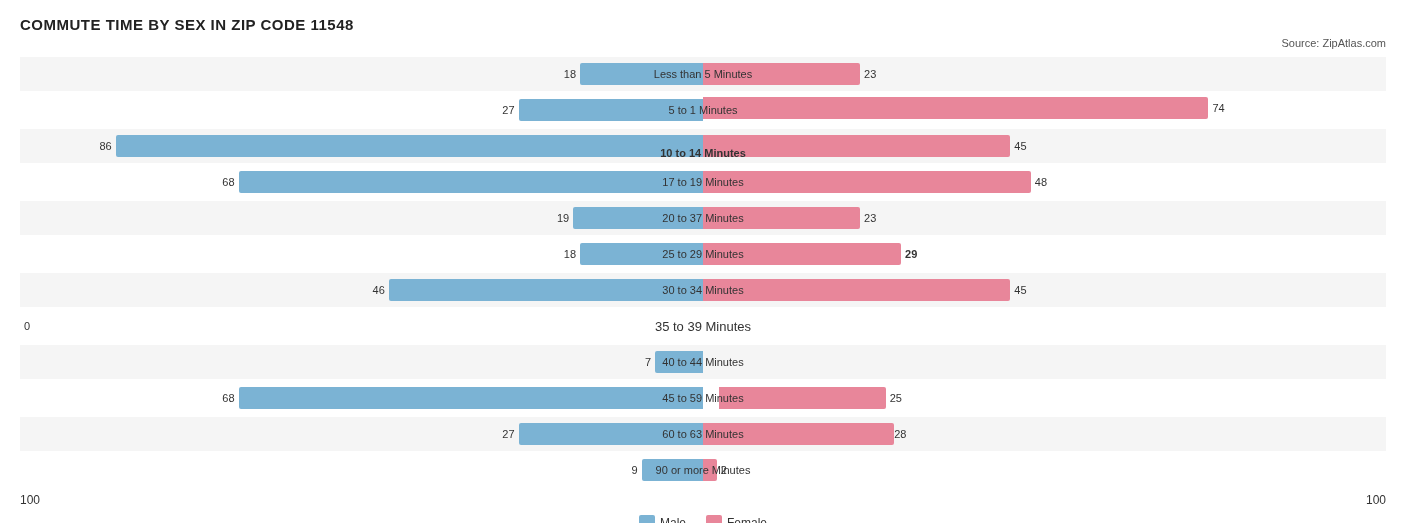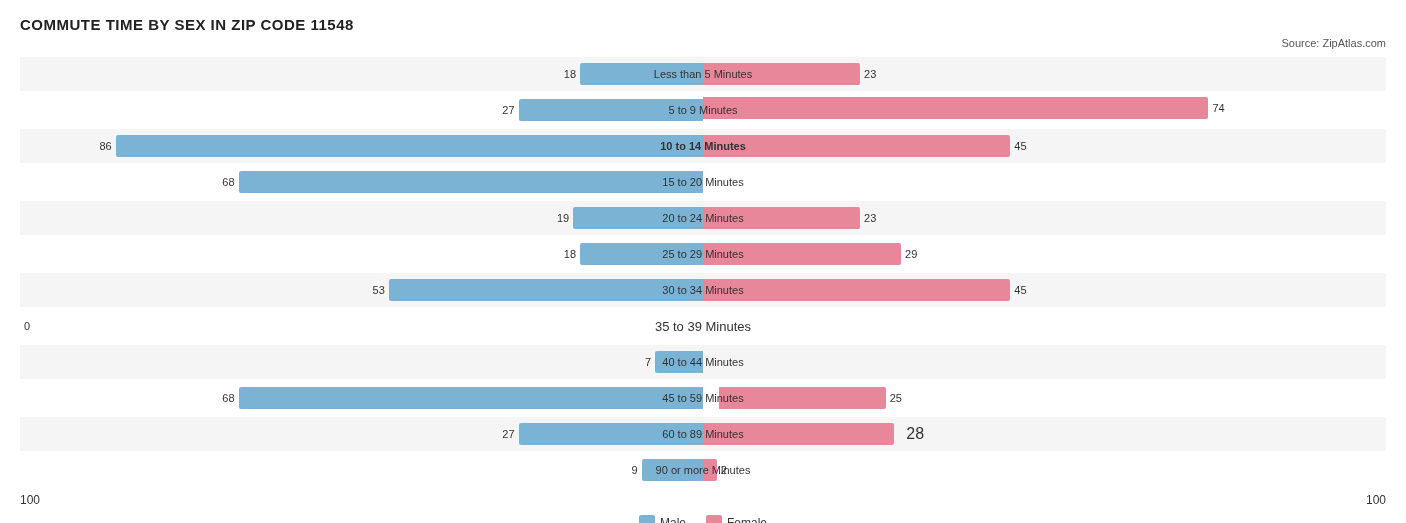--- a/index.html
+++ b/index.html
@@ -107,32 +107,32 @@
       <div class="bar-row" style="position: relative;">
     <div style="display:flex;align-items:center;width:100%;height:26px;position:relative;">
 
       <div style="width:50%;display:flex;align-items:center;justify-content:flex-end;height:100%;position:relative;padding-right:0;">
         <div style="display:flex;align-items:center;justify-content:flex-end;width:100%;height:22px;position:relative;">
           <span style="font-size:11px;color:#333;margin-right:4px;position:absolute;right:27%;white-space:nowrap;z-index:5;">27</span>
           <div style="width:27%;height:22px;background:#7bb3d4;border-radius:2px 0 0 2px;position:absolute;right:0;"></div>
         </div>
       </div>
 
-      <div style="position:absolute;left:50%;transform:translateX(-50%);font-size:11px;color:#333;white-space:nowrap;z-index:10;background:transparent;pointer-events:none;text-align:center;">5 to 9 Minutes</div>
+      <div style="position:absolute;left:50%;transform:translateX(-50%);font-size:11px;color:#333;white-space:nowrap;z-index:10;background:transparent;pointer-events:none;text-align:center;">5 to 1 Minutes</div>
 
       <div style="width:50%;display:flex;justify-content:flex-start;height:100%;position:relative;padding-left:0;">
         <div style="display:flex;align-items:center;justify-content:flex-start;width:100%;height:22px;position:relative;">
           <div style="width:74%;height:22px;background:#e8869a;border-radius:0 2px 2px 0;position:absolute;left:0;"></div>
           <span style="font-size:11px;color:#333;margin-left:4px;position:absolute;left:74%;white-space:nowrap;z-index:5;">74</span>
         </div>
       </div>
     </div>
   </div>
       <div class="bar-row" style="position: relative;">
-    <div style="display:flex;align-items:center;width:100%;height:26px;position:relative;">
+    <div style="display:flex;align-items:flex-end;width:100%;height:26px;position:relative;">
 
       <div style="width:50%;display:flex;align-items:center;justify-content:flex-end;height:100%;position:relative;padding-right:0;">
         <div style="display:flex;align-items:center;justify-content:flex-end;width:100%;height:22px;position:relative;">
           <span style="font-size:11px;color:#333;margin-right:4px;position:absolute;right:86%;white-space:nowrap;z-index:5;">86</span>
           <div style="width:86%;height:22px;background:#7bb3d4;border-radius:2px 0 0 2px;position:absolute;right:0;"></div>
         </div>
       </div>
 
       <div style="position:absolute;left:50%;transform:translateX(-50%);font-size:11px;color:#333;white-space:nowrap;z-index:10;background:transparent;pointer-events:none;text-align:center;font-weight:bold;">10 to 14 Minutes</div>
 
@@ -147,35 +147,41 @@
       <div class="bar-row" style="position: relative;">
     <div style="display:flex;align-items:center;width:100%;height:26px;position:relative;">
 
       <div style="width:50%;display:flex;align-items:center;justify-content:flex-end;height:100%;position:relative;padding-right:0;">
         <div style="display:flex;align-items:center;justify-content:flex-end;width:100%;height:22px;position:relative;">
           <span style="font-size:11px;color:#333;margin-right:4px;position:absolute;right:68%;white-space:nowrap;z-index:5;">68</span>
           <div style="width:68%;height:22px;background:#7bb3d4;border-radius:2px 0 0 2px;position:absolute;right:0;"></div>
         </div>
       </div>
 
-      <div style="position:absolute;left:50%;transform:translateX(-50%);font-size:11px;color:#333;white-space:nowrap;z-index:10;background:transparent;pointer-events:none;text-align:center;">15 to 20 Minutes</div>
-
+      <div style="position:absolute;left:50%;transform:translateX(-50%);font-size:11px;color:#333;white-space:nowrap;z-index:10;background:transparent;pointer-events:none;text-align:center;">17 to 19 Minutes</div>
+
+      <div style="width:50%;display:flex;align-items:center;justify-content:flex-start;height:100%;position:relative;padding-left:0;">
+        <div style="display:flex;align-items:center;justify-content:flex-start;width:100%;height:22px;position:relative;">
+          <div style="width:48%;height:22px;background:#e8869a;border-radius:0 2px 2px 0;position:absolute;left:0;"></div>
+          <span style="font-size:11px;color:#333;margin-left:4px;position:absolute;left:48%;white-space:nowrap;z-index:5;">48</span>
+        </div>
+      </div>
     </div>
   </div>
       <div class="bar-row" style="position: relative;">
     <div style="display:flex;align-items:center;width:100%;height:26px;position:relative;">
 
       <div style="width:50%;display:flex;align-items:center;justify-content:flex-end;height:100%;position:relative;padding-right:0;">
         <div style="display:flex;align-items:center;justify-content:flex-end;width:100%;height:22px;position:relative;">
           <span style="font-size:11px;color:#333;margin-right:4px;position:absolute;right:19%;white-space:nowrap;z-index:5;">19</span>
           <div style="width:19%;height:22px;background:#7bb3d4;border-radius:2px 0 0 2px;position:absolute;right:0;"></div>
         </div>
       </div>
 
-      <div style="position:absolute;left:50%;transform:translateX(-50%);font-size:11px;color:#333;white-space:nowrap;z-index:10;background:transparent;pointer-events:none;text-align:center;">20 to 24 Minutes</div>
+      <div style="position:absolute;left:50%;transform:translateX(-50%);font-size:11px;color:#333;white-space:nowrap;z-index:10;background:transparent;pointer-events:none;text-align:center;">20 to 37 Minutes</div>
 
       <div style="width:50%;display:flex;align-items:center;justify-content:flex-start;height:100%;position:relative;padding-left:0;">
         <div style="display:flex;align-items:center;justify-content:flex-start;width:100%;height:22px;position:relative;">
           <div style="width:23%;height:22px;background:#e8869a;border-radius:0 2px 2px 0;position:absolute;left:0;"></div>
           <span style="font-size:11px;color:#333;margin-left:4px;position:absolute;left:23%;white-space:nowrap;z-index:5;">23</span>
         </div>
       </div>
     </div>
   </div>
       <div class="bar-row" style="position: relative;">
@@ -184,33 +190,33 @@
       <div style="width:50%;display:flex;align-items:center;justify-content:flex-end;height:100%;position:relative;padding-right:0;">
         <div style="display:flex;align-items:center;justify-content:flex-end;width:100%;height:22px;position:relative;">
           <span style="font-size:11px;color:#333;margin-right:4px;position:absolute;right:18%;white-space:nowrap;z-index:5;">18</span>
           <div style="width:18%;height:22px;background:#7bb3d4;border-radius:2px 0 0 2px;position:absolute;right:0;"></div>
         </div>
       </div>
 
       <div style="position:absolute;left:50%;transform:translateX(-50%);font-size:11px;color:#333;white-space:nowrap;z-index:10;background:transparent;pointer-events:none;text-align:center;">25 to 29 Minutes</div>
 
       <div style="width:50%;display:flex;align-items:center;justify-content:flex-start;height:100%;position:relative;padding-left:0;">
-        <div style="display:flex;align-items:center;justify-content:flex-start;width:100%;height:22px;position:relative;">
+        <div style="display:flex;align-items:center;justify-content:flex-start;width:100%;height:22px;position:relative;font-weight:bold;">
           <div style="width:28.999999999999996%;height:22px;background:#e8869a;border-radius:0 2px 2px 0;position:absolute;left:0;"></div>
           <span style="font-size:11px;color:#333;margin-left:4px;position:absolute;left:28.999999999999996%;white-space:nowrap;z-index:5;">29</span>
         </div>
       </div>
     </div>
   </div>
       <div class="bar-row" style="position: relative;">
     <div style="display:flex;align-items:center;width:100%;height:26px;position:relative;">
 
       <div style="width:50%;display:flex;align-items:center;justify-content:flex-end;height:100%;position:relative;padding-right:0;">
         <div style="display:flex;align-items:center;justify-content:flex-end;width:100%;height:22px;position:relative;">
-          <span style="font-size:11px;color:#333;margin-right:4px;position:absolute;right:46%;white-space:nowrap;z-index:5;">53</span>
+          <span style="font-size:11px;color:#333;margin-right:4px;position:absolute;right:46%;white-space:nowrap;z-index:5;">46</span>
           <div style="width:46%;height:22px;background:#7bb3d4;border-radius:2px 0 0 2px;position:absolute;right:0;"></div>
         </div>
       </div>
 
       <div style="position:absolute;left:50%;transform:translateX(-50%);font-size:11px;color:#333;white-space:nowrap;z-index:10;background:transparent;pointer-events:none;text-align:center;">30 to 34 Minutes</div>
 
       <div style="width:50%;display:flex;align-items:center;justify-content:flex-start;height:100%;position:relative;padding-left:0;">
         <div style="display:flex;align-items:center;justify-content:flex-start;width:100%;height:22px;position:relative;">
           <div style="width:45%;height:22px;background:#e8869a;border-radius:0 2px 2px 0;position:absolute;left:0;"></div>
           <span style="font-size:11px;color:#333;margin-left:4px;position:absolute;left:45%;white-space:nowrap;z-index:5;">45</span>
@@ -269,26 +275,26 @@
       <div class="bar-row" style="position: relative;">
     <div style="display:flex;align-items:center;width:100%;height:26px;position:relative;">
 
       <div style="width:50%;display:flex;align-items:center;justify-content:flex-end;height:100%;position:relative;padding-right:0;">
         <div style="display:flex;align-items:center;justify-content:flex-end;width:100%;height:22px;position:relative;">
           <span style="font-size:11px;color:#333;margin-right:4px;position:absolute;right:27%;white-space:nowrap;z-index:5;">27</span>
           <div style="width:27%;height:22px;background:#7bb3d4;border-radius:2px 0 0 2px;position:absolute;right:0;"></div>
         </div>
       </div>
 
-      <div style="position:absolute;left:50%;transform:translateX(-50%);font-size:11px;color:#333;white-space:nowrap;z-index:10;background:transparent;pointer-events:none;text-align:center;">60 to 89 Minutes</div>
+      <div style="position:absolute;left:50%;transform:translateX(-50%);font-size:11px;color:#333;white-space:nowrap;z-index:10;background:transparent;pointer-events:none;text-align:center;">60 to 63 Minutes</div>
 
       <div style="width:50%;display:flex;align-items:center;justify-content:flex-start;height:100%;position:relative;padding-left:0;">
         <div style="display:flex;align-items:center;justify-content:flex-start;width:100%;height:22px;position:relative;">
           <div style="width:28.000000000000004%;height:22px;background:#e8869a;border-radius:0 2px 2px 0;position:absolute;left:0;"></div>
-          <span style="font-size:16px;color:#333;margin-left:12px;position:absolute;left:28.000000000000004%;white-space:nowrap;z-index:5;">28</span>
+          <span style="font-size:11px;color:#333;margin-left:0;position:absolute;left:28.000000000000004%;white-space:nowrap;z-index:5;">28</span>
         </div>
       </div>
     </div>
   </div>
       <div class="bar-row" style="position: relative;">
     <div style="display:flex;align-items:center;width:100%;height:26px;position:relative;">
 
       <div style="width:50%;display:flex;align-items:center;justify-content:flex-end;height:100%;position:relative;padding-right:0;">
         <div style="display:flex;align-items:center;justify-content:flex-end;width:100%;height:22px;position:relative;">
           <span style="font-size:11px;color:#333;margin-right:4px;position:absolute;right:9%;white-space:nowrap;z-index:5;">9</span>

